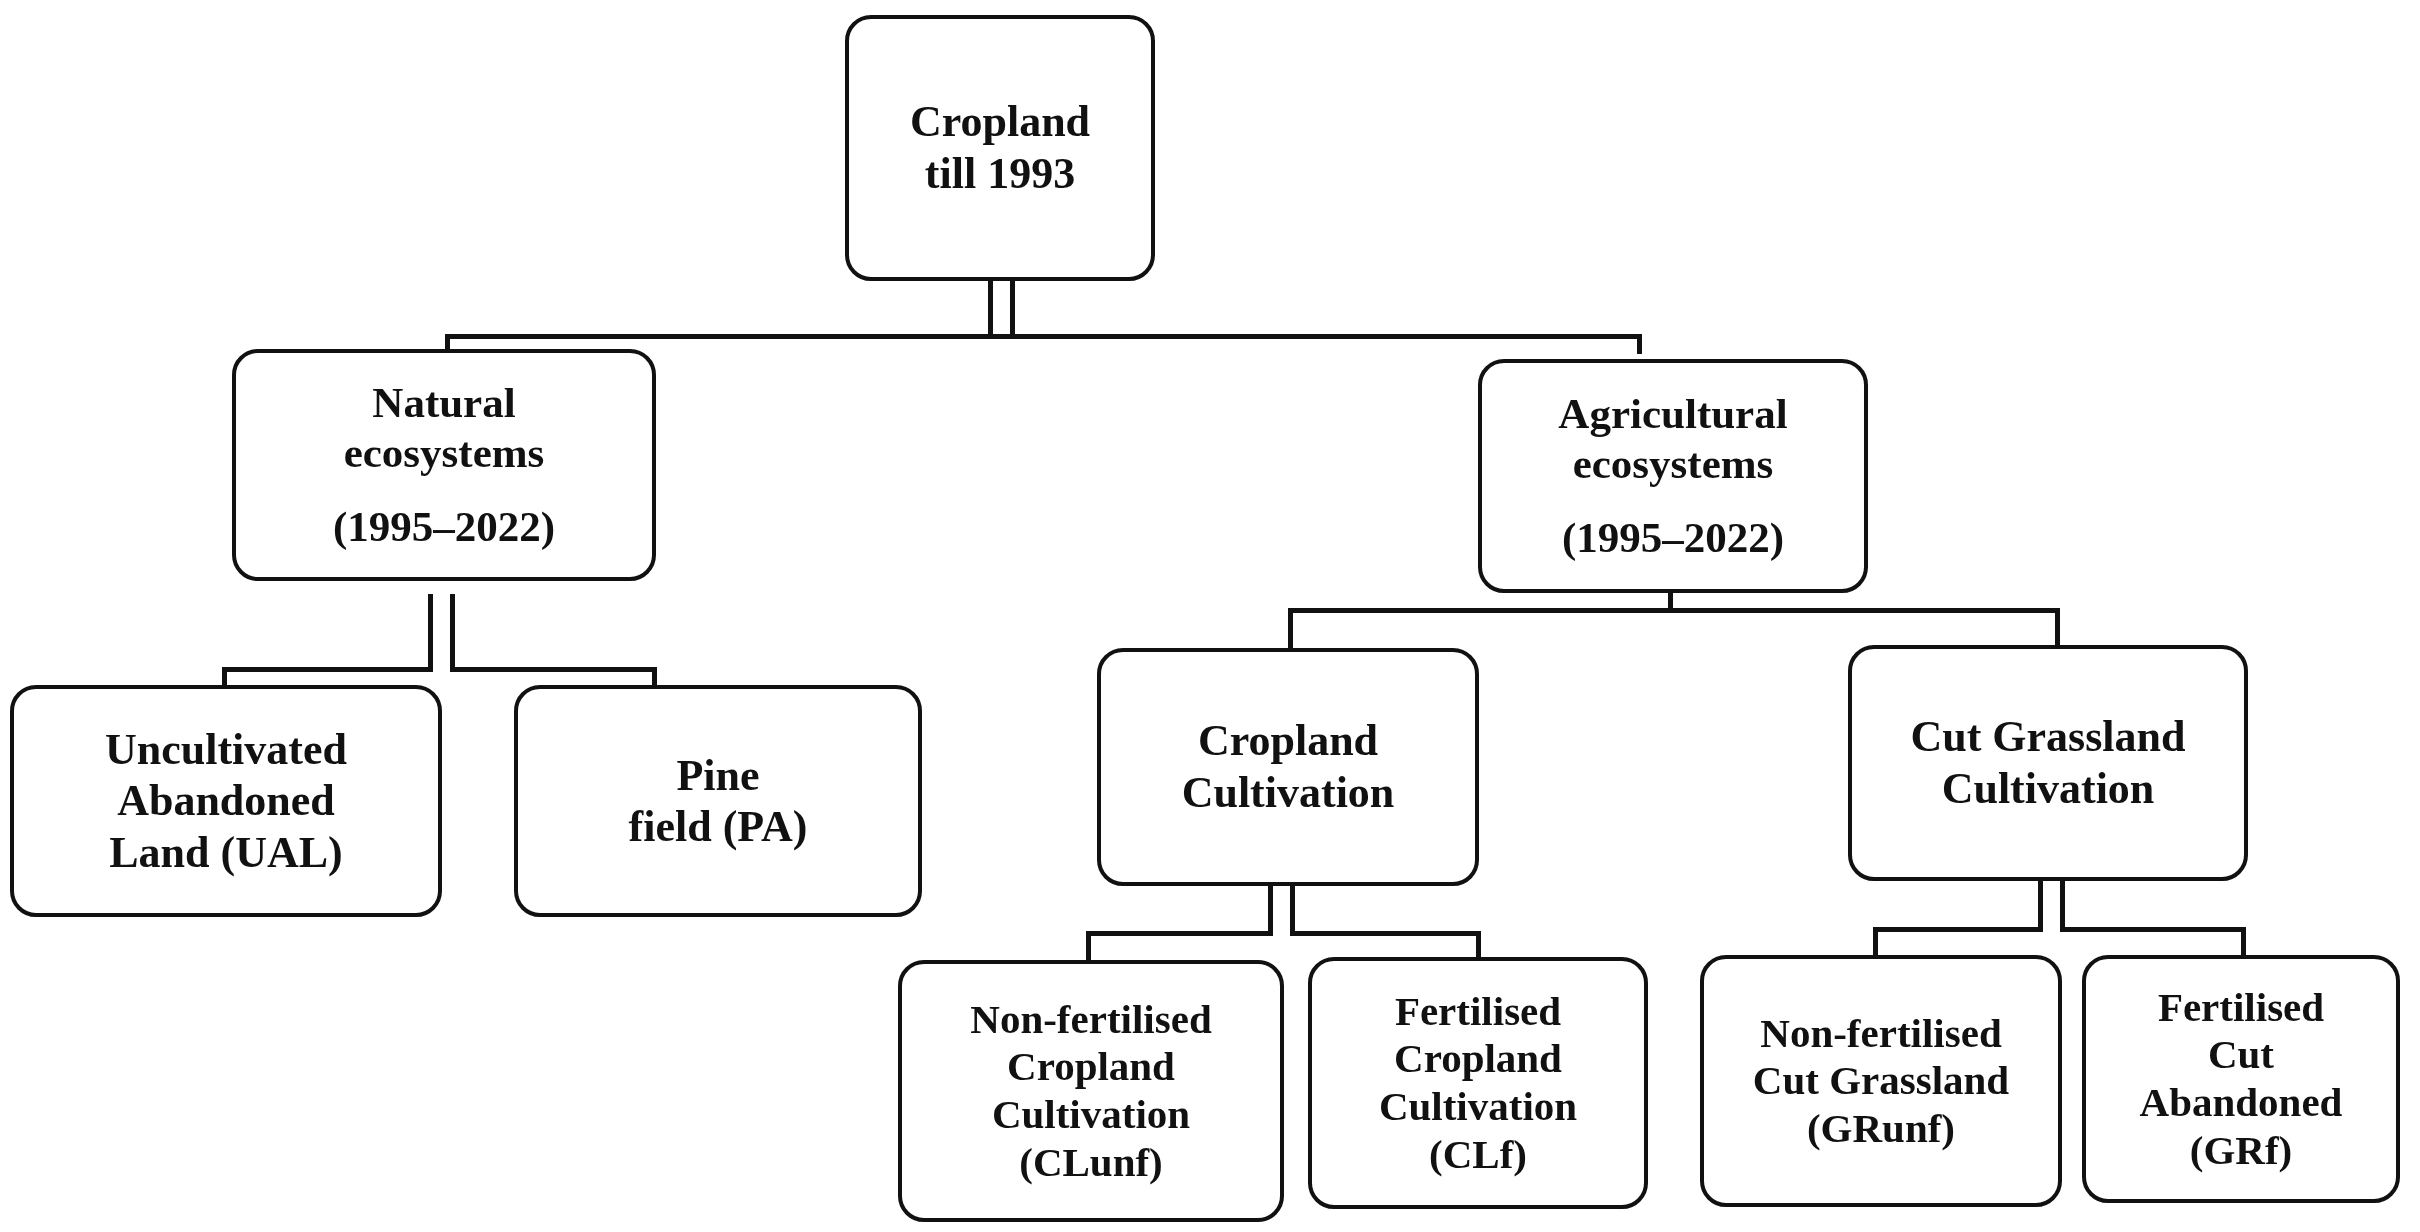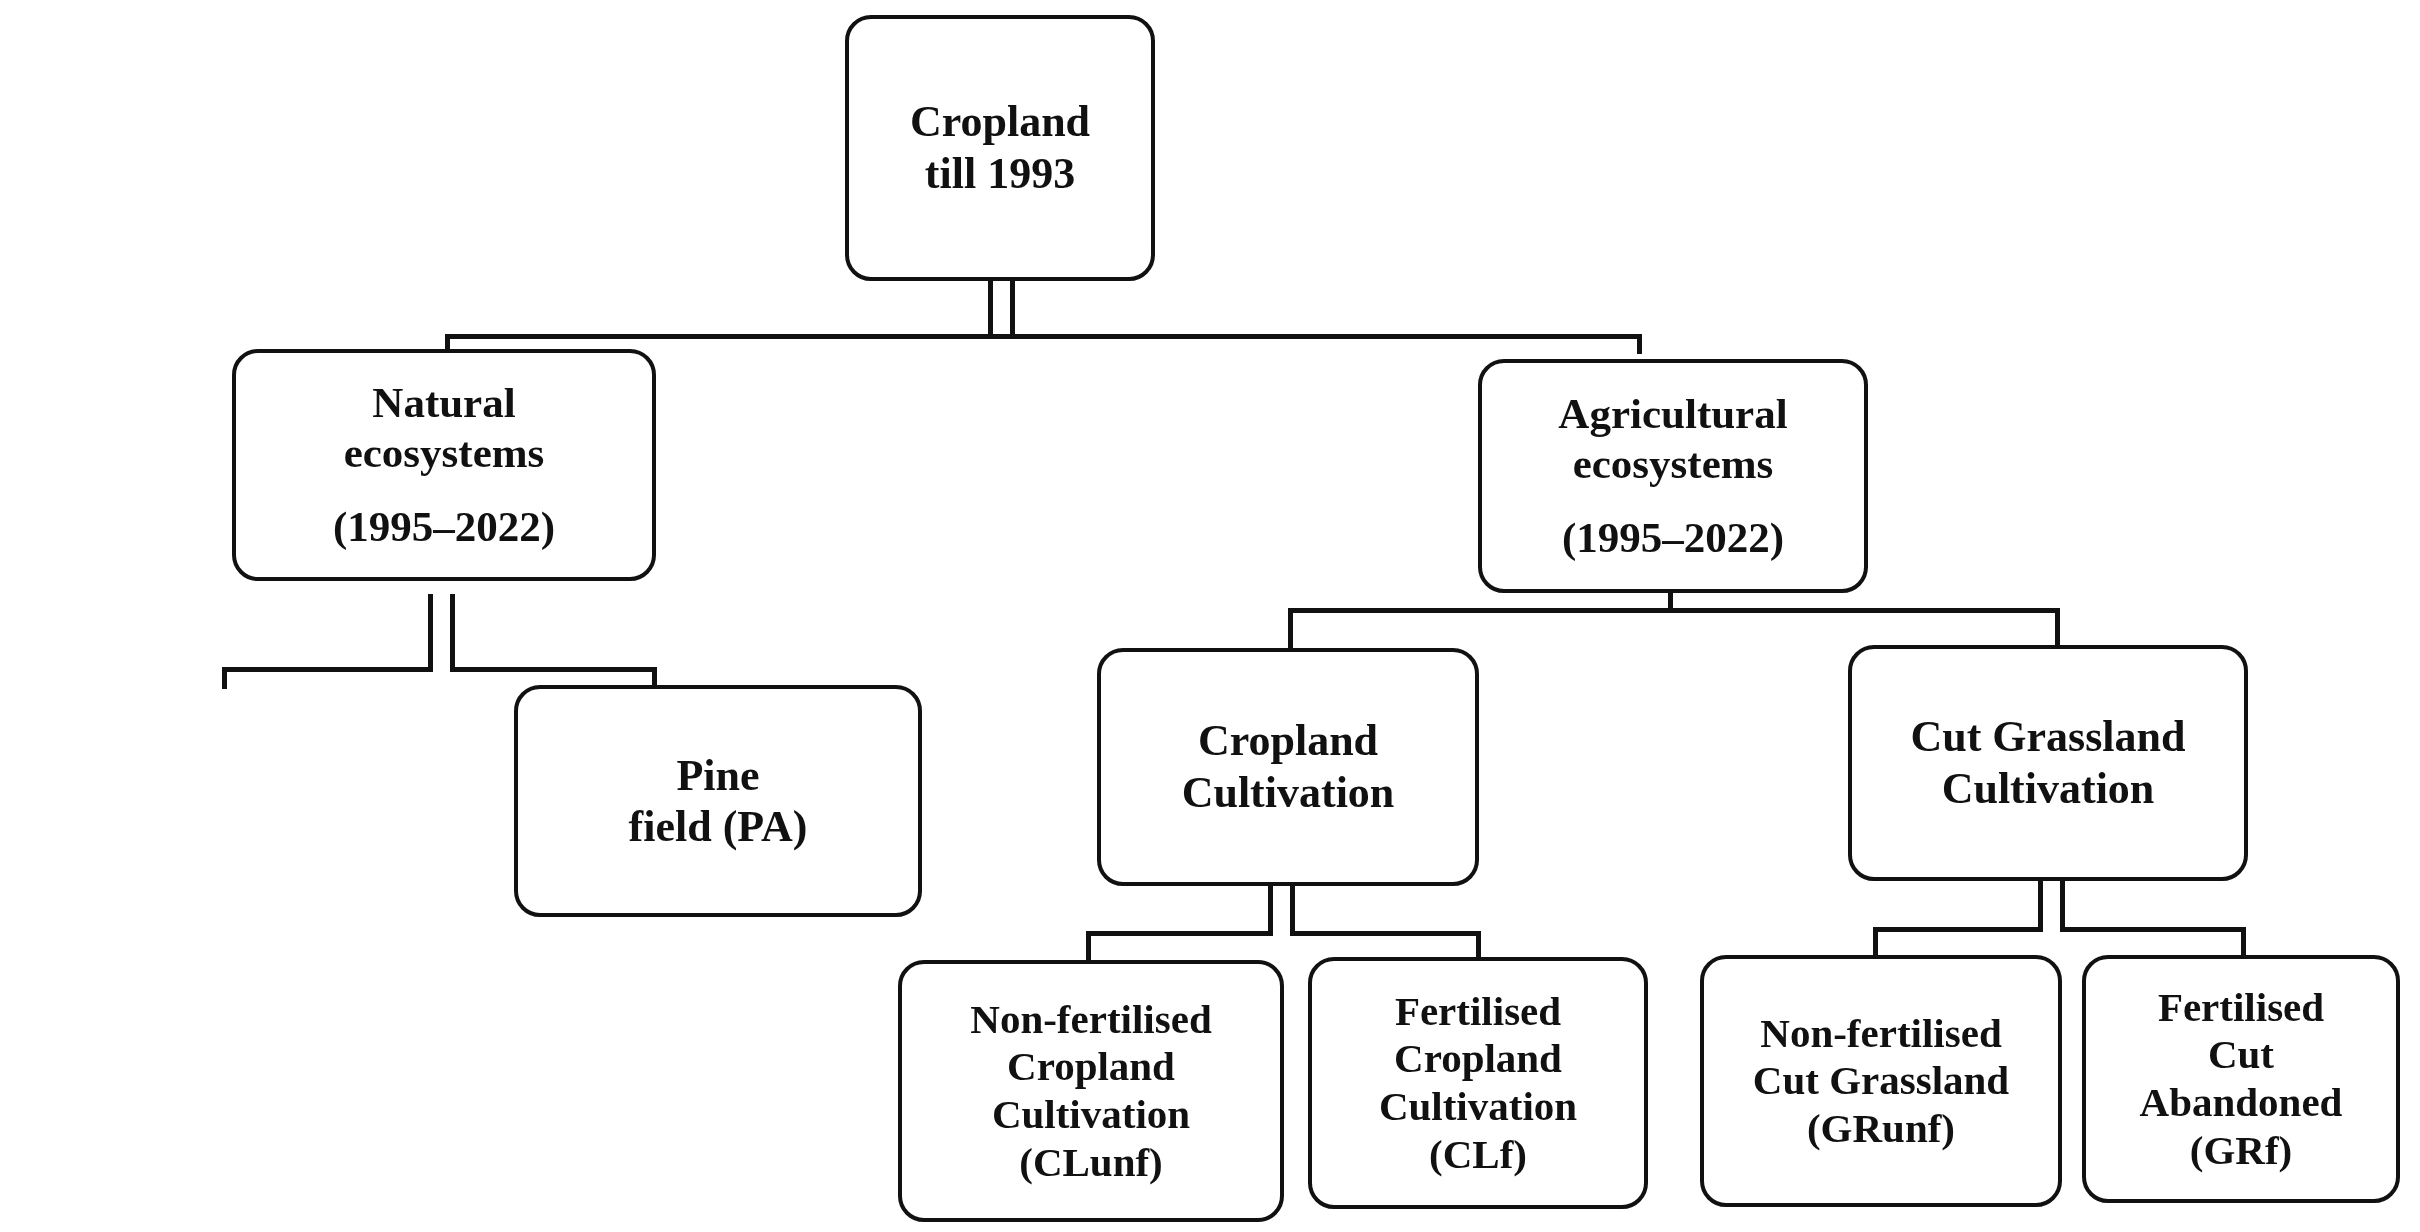--- a/index.html
+++ b/index.html
@@ -103,20 +103,25 @@
     <span class="line">(1995–2022)</span>
   </div>
 
   <div class="node level2" style="left:1478px; top:350px; width:390px; height:234px;margin-top:9px;">
     <span class="line">Agricultural</span>
     <span class="line">ecosystems</span>
     <span class="spacer"></span>
     <span class="line">(1995–2022)</span>
   </div>
 
+  <div class="node leaf-left" style="left:10px; top:685px; width:432px; height:232px;">
+    <span class="line">Uncultivated</span>
+    <span class="line">Abandoned</span>
+    <span class="line">Land (UAL)</span>
+  </div>
 
   <div class="node leaf-left" style="left:486px; top:685px; width:408px; height:232px;margin-left:28px;">
     <span class="line">Pine</span>
     <span class="line">field (PA)</span>
   </div>
 
   <div class="node level3" style="left:1097px; top:648px; width:382px; height:238px;">
     <span class="line">Cropland</span>
     <span class="line">Cultivation</span>
   </div>

